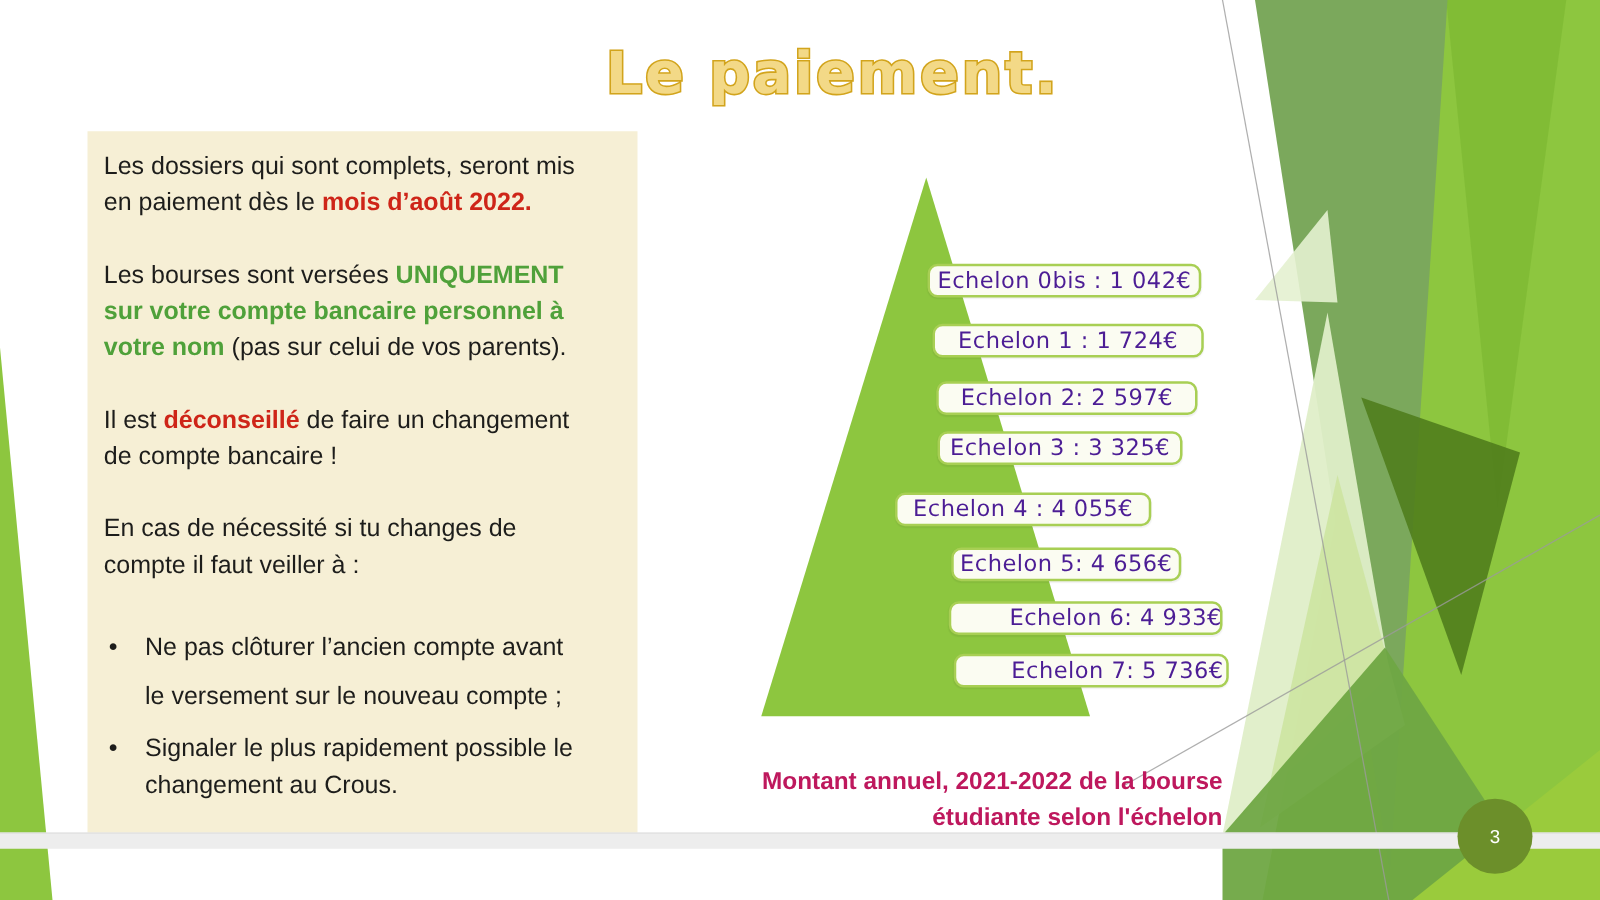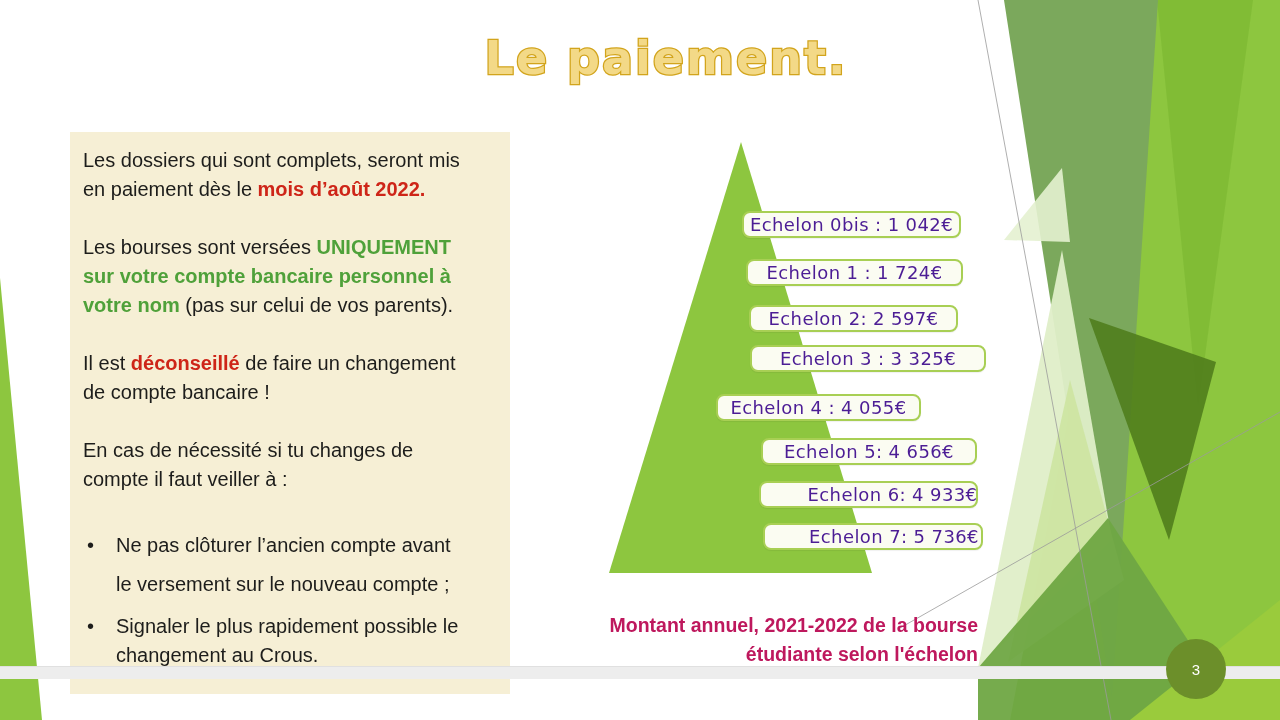--- a/index.html
+++ b/index.html
@@ -8,21 +8,21 @@
     overflow:hidden;font-family:"Liberation Sans",sans-serif;
   }
   svg.decor{position:absolute;left:0;top:0;z-index:0;}
   
   .title-wrap{position:absolute;left:0;top:24px;width:1187px;height:70px;z-index:3;}
   
   .textbox{
     position:absolute;left:70px;top:105px;width:440px;height:562px;
     background:#F6EFD5;z-index:1;box-sizing:border-box;
     padding:14px 32px 0 13px;
-    font-size:20px;line-height:29px;color:#1d1d1b;margin-top:27px;
+    font-size:20px;line-height:29px;color:#1d1d1b;
   }
   .para{margin:0 0 29px 0;}
   .run-red{color:#CE2518;font-weight:bold;}
   .run-green{color:#4FA13A;font-weight:bold;}
   .bullets{margin-top:37px;}
   .bullet-item{display:flex;margin-bottom:13px;}
   .bullet-dot{width:33px;flex:0 0 33px;padding-left:4px;box-sizing:border-box;}
   .bullet-lines{flex:1;}
   .bullet-line + .bullet-line{margin-top:10px;}
   
@@ -104,23 +104,23 @@
             <div class="bullet-line">Signaler le plus rapidement possible le changement au Crous.</div>
           </div>
         </div>
       </div>
   </div>
 
   <div id="labels">
       <div class="pyr-label" style="left: 742px; top: 211px; width: 219px;">Echelon 0bis : 1 042€</div>
       <div class="pyr-label" style="left: 746px; top: 259px; width: 217px;">Echelon 1 : 1 724€</div>
       <div class="pyr-label" style="left: 749px; top: 305px; width: 209px;">Echelon 2:  2 597€</div>
-      <div class="pyr-label" style="left: 750px; top: 345px; width: 236px;">Echelon 3 :  3 325€</div>
+      <div class="pyr-label" style="left: 750px; top: 345px; width: 196px;">Echelon 3 :  3 325€</div>
       <div class="pyr-label" style="left: 716px; top: 394px; width: 205px;">Echelon 4 :  4 055€</div>
-      <div class="pyr-label" style="left: 761px; top: 438px; width: 216px;">Echelon 5:  4 656€</div>
+      <div class="pyr-label" style="left: 761px; top: 438px; width: 184px;">Echelon 5:  4 656€</div>
       <div class="pyr-label" style="left: 759px; top: 481px; width: 219px; padding-left: 48px;">Echelon 6:  4 933€</div>
       <div class="pyr-label" style="left: 763px; top: 523px; width: 220px; padding-left: 42px;">Echelon 7:  5 736€</div>
     </div>
 
   <div class="caption">
     <div>Montant annuel, 2021-2022 de la bourse</div>
     <div>étudiante selon l'échelon</div>
   </div>
 
   <div class="footer-band"></div>

